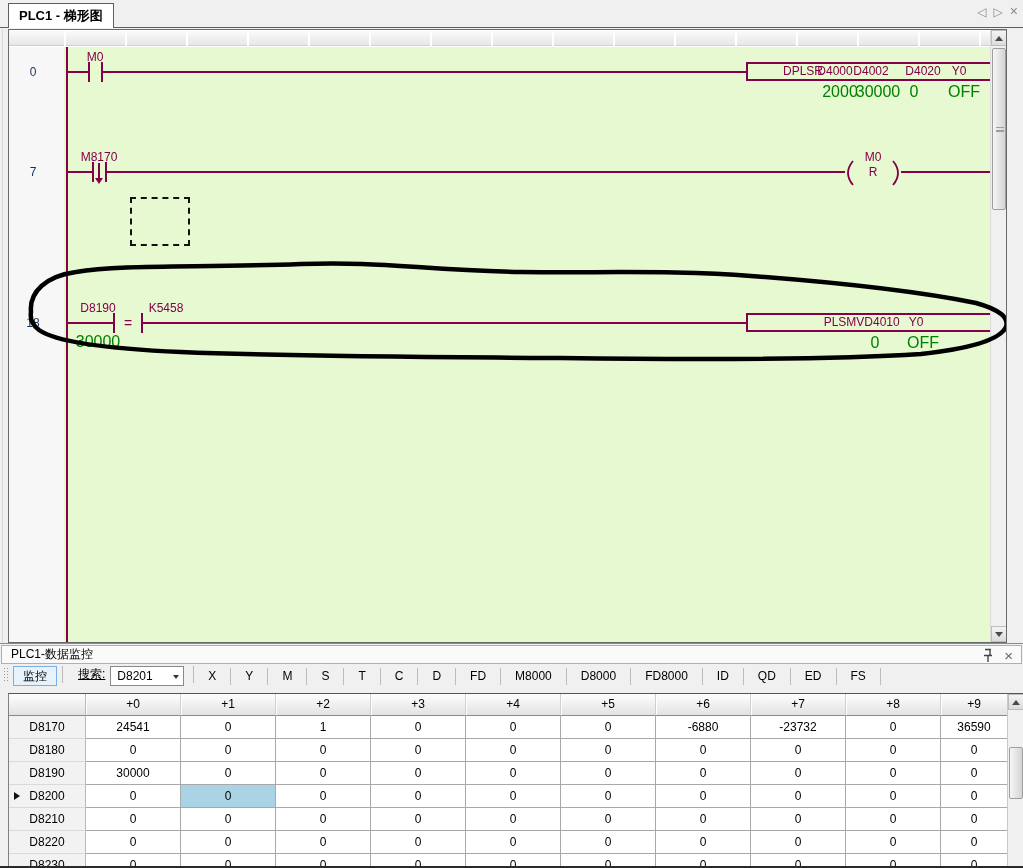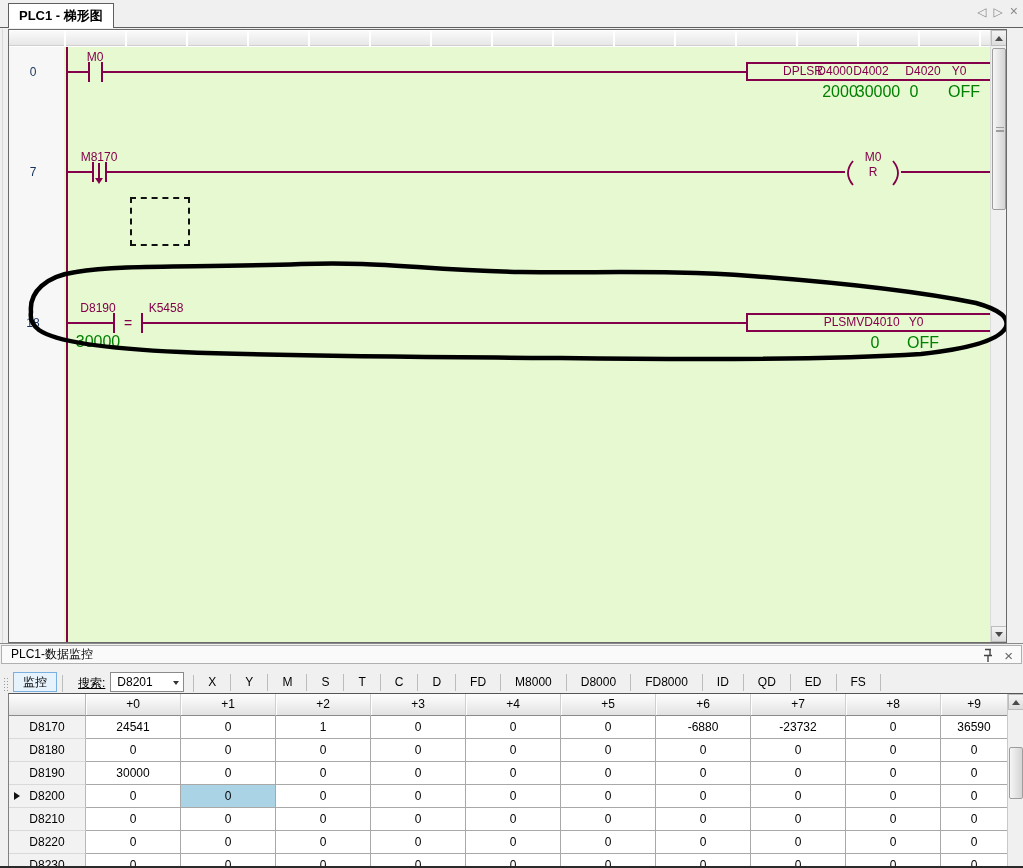--- a/index.html
+++ b/index.html
@@ -38,21 +38,21 @@
 .tri-up{width:0;height:0;border-left:4px solid transparent;border-right:4px solid transparent;border-bottom:5px solid #4a4a4a;}
 .tri-down{width:0;height:0;border-left:4px solid transparent;border-right:4px solid transparent;border-top:5px solid #4a4a4a;}
 .sthumb{position:absolute;left:1px;width:14px;background:linear-gradient(to right,#f6f6f6,#d4d4d4);border:1px solid #9d9d9d;border-radius:2px;}
 .sgrip{position:absolute;left:3px;width:8px;height:5px;border-top:1px solid #9d9d9d;border-bottom:1px solid #9d9d9d;}
 .sgrip:before{content:"";position:absolute;left:0;top:2px;width:8px;height:1px;background:#9d9d9d;}
 
 
 .panel{position:absolute;left:0;top:643px;width:1023px;height:225px;background:#f0f0f0;border-top:1px solid #8a8a8a;}
 .ptitle{position:absolute;left:1px;right:1px;top:1px;height:19px;background:#fafafa;border:1px solid #b0b0b0;line-height:17px;padding-left:9px;font-size:12px;}
 .pticons{position:absolute;right:8px;top:2px;display:flex;gap:10px;align-items:center;color:#555;}
-.ptools{position:absolute;left:0;top:22px;right:0;height:26px;display:flex;align-items:flex-end;}
+.ptools{position:absolute;left:0;top:22px;right:0;height:26px;display:flex;align-items:flex-start;}
 .tgrip{width:5px;height:16px;margin:0 5px 0 3px;background-image:radial-gradient(#9a9a9a 40%,transparent 45%);background-size:3px 3px;background-position:0 1px;}
 .mbtn{height:20px;padding:0 9px;background:#e7f3fc;border:1px solid #7ab0e0;line-height:18px;cursor:default;}
 .slabel{margin:0 5px 0 10px;text-decoration:underline;}
 .combo{width:74px;height:20px;background:#fff;border:1px solid #8a8a8a;position:relative;line-height:18px;padding-left:6px;}
 .combo .arr{position:absolute;right:4px;top:8px;width:0;height:0;border-left:3.5px solid transparent;border-right:3.5px solid transparent;border-top:4px solid #333;}
 .tsep{width:1px;height:17px;background:#bcbcbc;margin:0 5px;flex:none;}
 .dbtn{padding:0 9px;height:20px;line-height:20px;flex:none;cursor:default;}
 
 
 .grid{position:absolute;left:8px;top:49px;width:1015px;height:176px;overflow:hidden;background:#fff;border-top:1px solid #555;border-left:1px solid #808080;}

